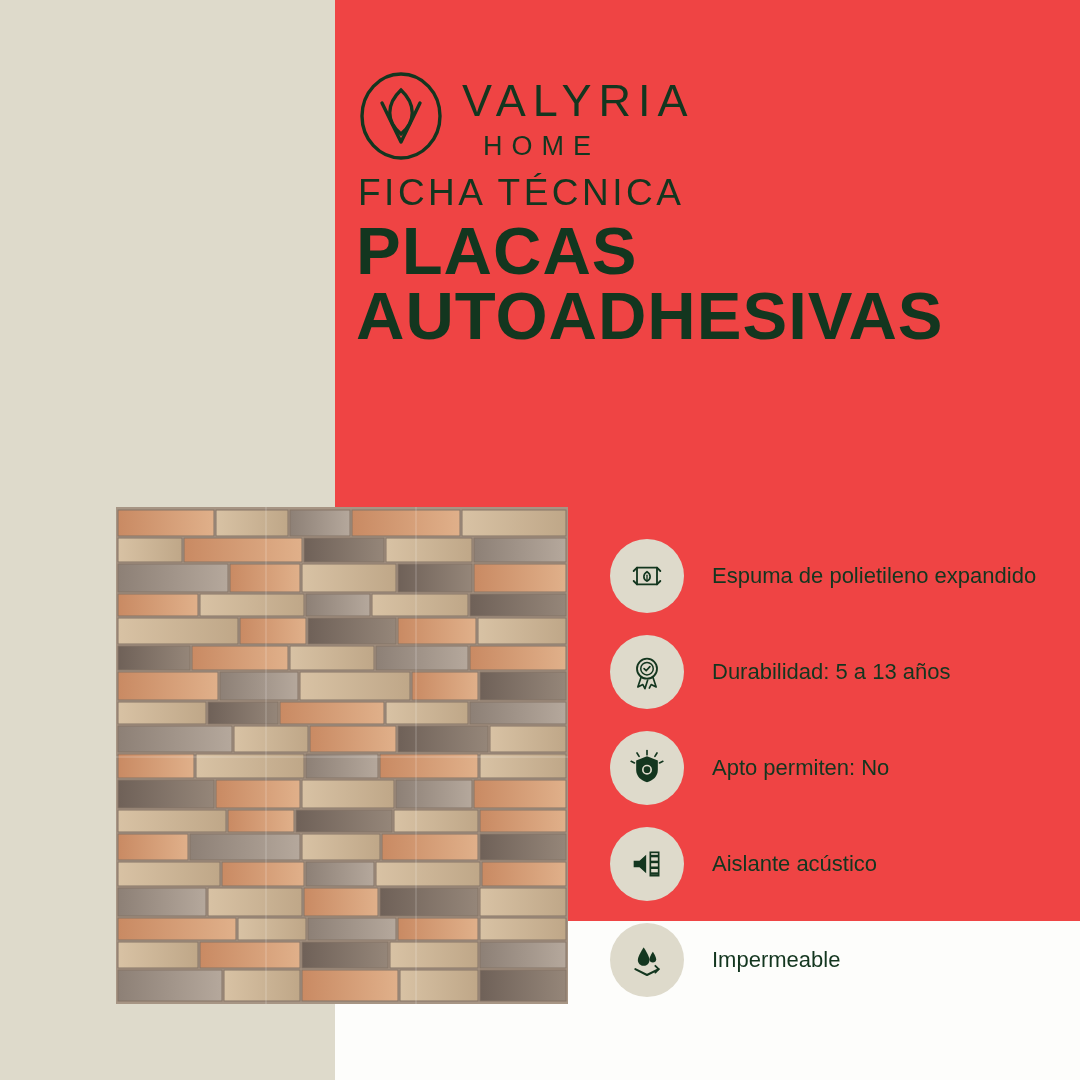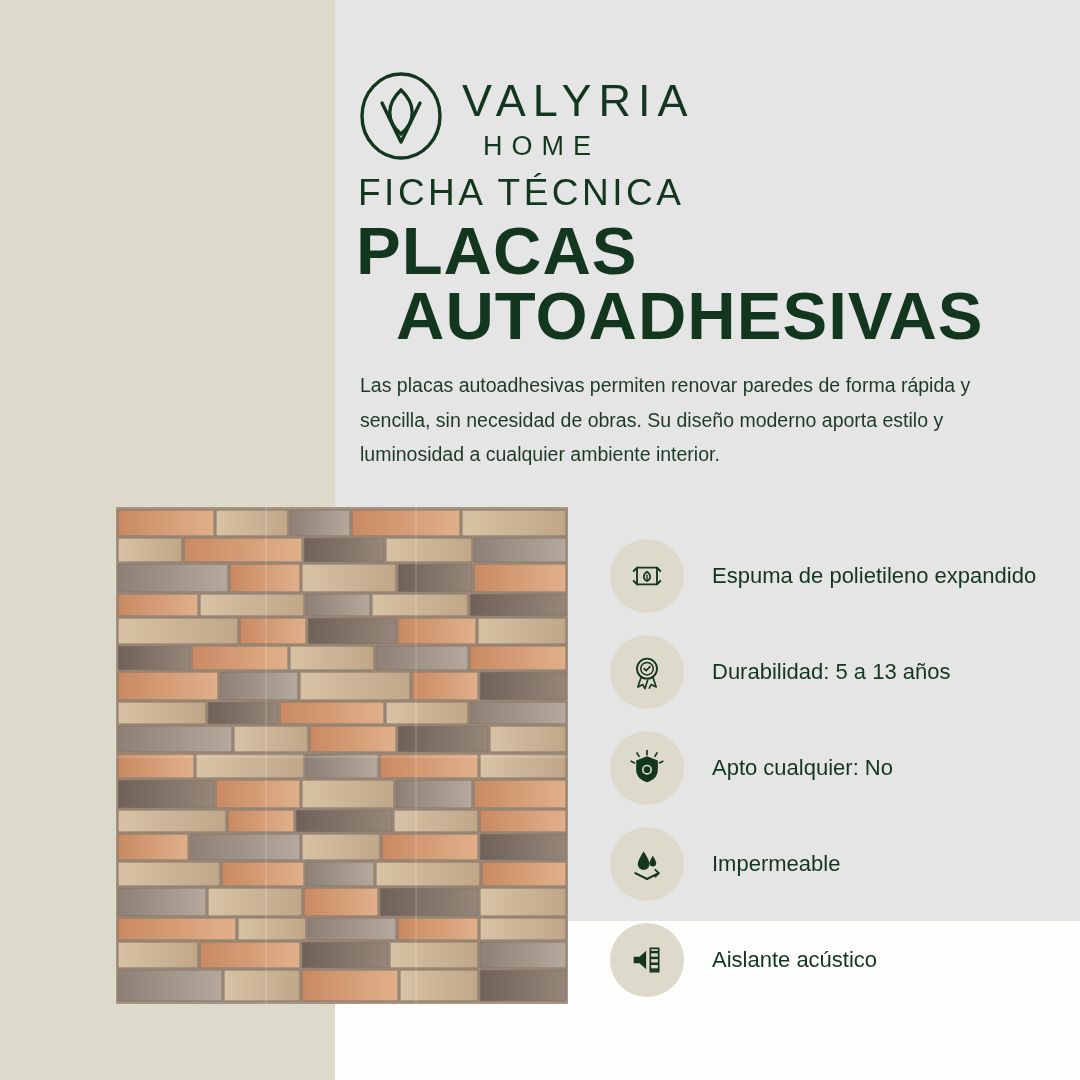--- a/index.html
+++ b/index.html
@@ -10,21 +10,21 @@
     width: 1080px;
     height: 1080px;
     font-family: "Liberation Sans", sans-serif;
     background: #fdfdfb;
     overflow: hidden;
   }
   .page {
     position: relative;
     width: 1080px;
     height: 921px;
-    background: #e5e5e5;
+    background: #ef4444;
   }
   
   .left-band {
     position: absolute;
     left: 0;
     top: 0;
     width: 335px;
     height: 508px;
     background: #dedacb;
   }
@@ -88,21 +88,20 @@
     top: 218px;
     width: 700px;
     font-size: 67px;
     line-height: 0.97;
     letter-spacing: 1px;
     color: #13361f;
     font-weight: 700;
   }
   .title .l2 {
     display: block;
-    margin-left: 40px;
   }
   .intro {
     position: absolute;
     left: 360px;
     top: 368px;
     width: 615px;
     font-size: 19.5px;
     line-height: 1.78;
     color: #1d3a26;
   }
@@ -174,21 +173,20 @@
     </div>
   </div>
 
   <div class="ficha">FICHA TÉCNICA</div>
 
   <div class="title">
     <span class="l1">PLACAS</span>
     <span class="l2">AUTOADHESIVAS</span>
   </div>
 
-  <div class="intro">Las placas autoadhesivas permiten renovar paredes de forma rápida y sencilla, sin necesidad de obras. Su diseño moderno aporta estilo y luminosidad a cualquier ambiente interior.</div>
 
   <div class="product-image">
     <svg class="brick-svg" viewBox="0 0 452 497" preserveAspectRatio="none" aria-hidden="true">
       <defs>
         <linearGradient id="g1" x1="0" y1="0" x2="1" y2="0">
           <stop offset="0" stop-color="#c98a63"></stop>
             <stop offset="1" stop-color="#e0b08a"></stop>
         </linearGradient>
         <linearGradient id="g2" x1="0" y1="0" x2="1" y2="0">
           <stop offset="0" stop-color="#8d8076"></stop>
@@ -360,45 +358,45 @@
           <circle cx="24" cy="26" r="5" fill="none" stroke="#dedacb" stroke-width="2"></circle>
           <g stroke="#13361f" stroke-width="2" stroke-linecap="round">
             <line x1="24" y1="3" x2="24" y2="8"></line>
             <line x1="12" y1="6" x2="14.5" y2="10"></line>
             <line x1="36" y1="6" x2="33.5" y2="10"></line>
             <line x1="5" y1="16" x2="9" y2="18"></line>
             <line x1="43" y1="16" x2="39" y2="18"></line>
           </g>
         </svg>
       </div>
-      <div class="feature-label">Apto cualquier: No</div>
-    </div>
-
-    <div class="feature">
-      <div class="feature-icon-wrap">
-        <svg viewBox="0 0 48 48" width="40" height="40" aria-hidden="true">
-          <path d="M20 9 C20 9 13 19 13 24 C13 28 16 31 20 31 C24 31 27 28 27 24 C27 19 20 9 20 9 Z" fill="#13361f"></path>
-          <path d="M31 14 C31 14 27 20 27 23 C27 25.5 28.8 27 31 27 C33.2 27 35 25.5 35 23 C35 20 31 14 31 14 Z" fill="#13361f"></path>
-          <path d="M10 35 L24 42 L38 35" fill="none" stroke="#13361f" stroke-width="2.4" stroke-linecap="round" stroke-linejoin="round"></path>
-          <path d="M34 31 L38 35 L34 39" fill="none" stroke="#13361f" stroke-width="2.2" stroke-linecap="round" stroke-linejoin="round"></path>
-        </svg>
-      </div>
-      <div class="feature-label">Impermeable</div>
+      <div class="feature-label">Apto permiten: No</div>
     </div>
 
     <div class="feature">
       <div class="feature-icon-wrap">
         <svg viewBox="0 0 48 48" width="40" height="40" aria-hidden="true">
           <path d="M8 20 H15 L23 13 V35 L15 28 H8 Z" fill="#13361f"></path>
           <rect x="28" y="10" width="10" height="28" fill="none" stroke="#13361f" stroke-width="2"></rect>
           <g fill="#13361f">
             <rect x="28" y="13" width="10" height="3"></rect>
             <rect x="28" y="20" width="10" height="3"></rect>
             <rect x="28" y="27" width="10" height="3"></rect>
             <rect x="28" y="34" width="10" height="3"></rect>
           </g>
         </svg>
       </div>
       <div class="feature-label">Aislante acústico</div>
     </div>
 
+    <div class="feature">
+      <div class="feature-icon-wrap">
+        <svg viewBox="0 0 48 48" width="40" height="40" aria-hidden="true">
+          <path d="M20 9 C20 9 13 19 13 24 C13 28 16 31 20 31 C24 31 27 28 27 24 C27 19 20 9 20 9 Z" fill="#13361f"></path>
+          <path d="M31 14 C31 14 27 20 27 23 C27 25.5 28.8 27 31 27 C33.2 27 35 25.5 35 23 C35 20 31 14 31 14 Z" fill="#13361f"></path>
+          <path d="M10 35 L24 42 L38 35" fill="none" stroke="#13361f" stroke-width="2.4" stroke-linecap="round" stroke-linejoin="round"></path>
+          <path d="M34 31 L38 35 L34 39" fill="none" stroke="#13361f" stroke-width="2.2" stroke-linecap="round" stroke-linejoin="round"></path>
+        </svg>
+      </div>
+      <div class="feature-label">Impermeable</div>
+    </div>
+
   </div>
 </div>
 
 </body></html>

